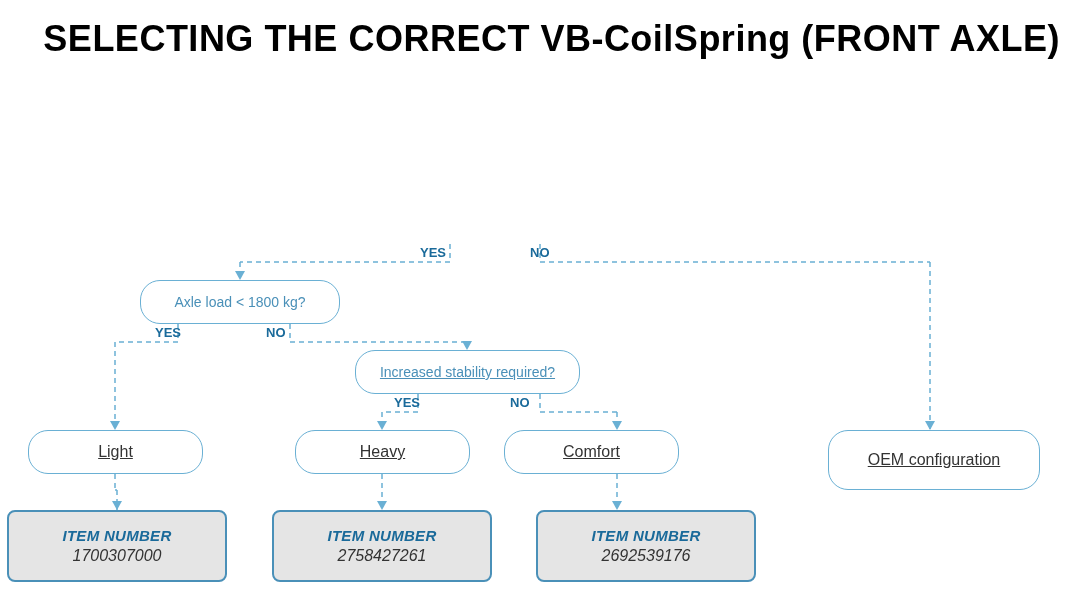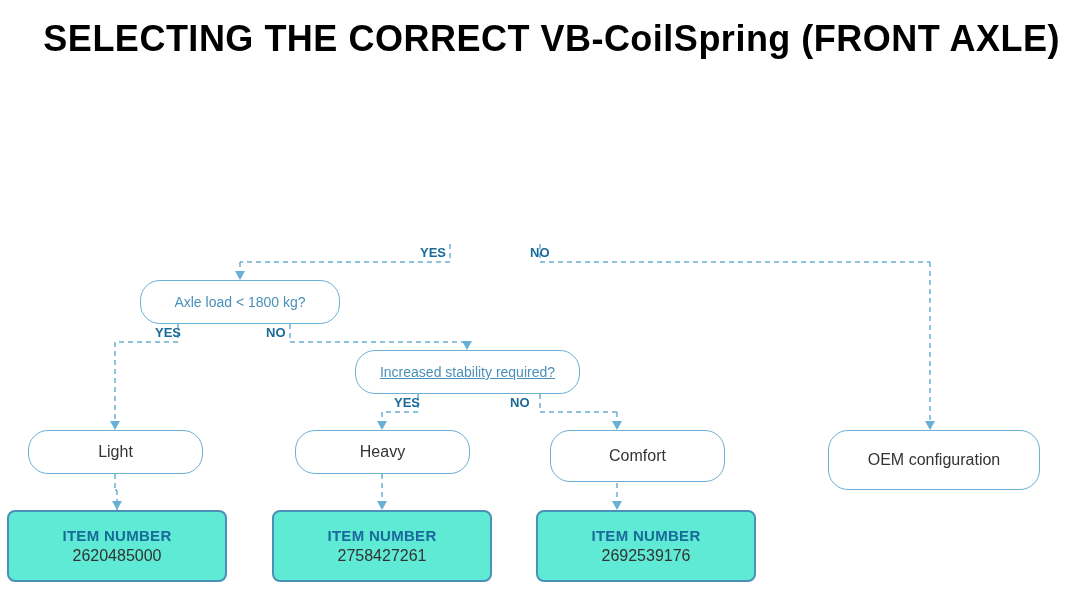--- a/index.html
+++ b/index.html
@@ -50,34 +50,36 @@
       border: 1.5px solid #6ab0d4;
       border-radius: 20px;
       background: #fff;
       text-align: center;
       color: #333;
       font-size: 16px;
       display: flex;
       align-items: center;
       justify-content: center;
       padding: 6px 14px;
+      text-decoration: underline;
     }
 
     
     .item-box {
       position: absolute;
       border: 2px solid #4a90b8;
       border-radius: 8px;
-      background: #5eead4;
+      background: #e5e5e5;
       text-align: center;
       display: flex;
       flex-direction: column;
       align-items: center;
       justify-content: center;
       padding: 10px 8px;
+      font-style: italic;
     }
 
     .item-box .item-label {
       font-size: 15px;
       font-weight: 900;
       color: #1a6a9a;
       text-transform: uppercase;
       letter-spacing: 0.3px;
     }
 
@@ -177,31 +179,31 @@
   <span class="yn-label" style="left:510px; top:325px;">NO</span>
 
   <div class="result-box" style="left:28px; top:360px; width:175px; height:44px;">
     <span>Light</span>
   </div>
 
   <div class="result-box" style="left:295px; top:360px; width:175px; height:44px;">
     <span>Heavy</span>
   </div>
 
-  <div class="result-box" style="left:550px; top:360px; width:175px; height:52px;">
+  <div class="result-box" style="left:504px; top:360px; width:175px; height:44px;">
     <span>Comfort</span>
   </div>
 
   <div class="result-box" style="left:828px; top:360px; width:212px; height:60px;">
     <span>OEM configuration</span>
   </div>
 
   <div class="item-box" style="left:7px; top:440px; width:220px; height:72px;">
     <span class="item-label">ITEM NUMBER</span>
-    <span class="item-number">2620485000</span>
+    <span class="item-number">1700307000</span>
   </div>
 
   <div class="item-box" style="left:272px; top:440px; width:220px; height:72px;">
     <span class="item-label">ITEM NUMBER</span>
     <span class="item-number">2758427261</span>
   </div>
 
   <div class="item-box" style="left:536px; top:440px; width:220px; height:72px;">
     <span class="item-label">ITEM NUMBER</span>
     <span class="item-number">2692539176</span>

